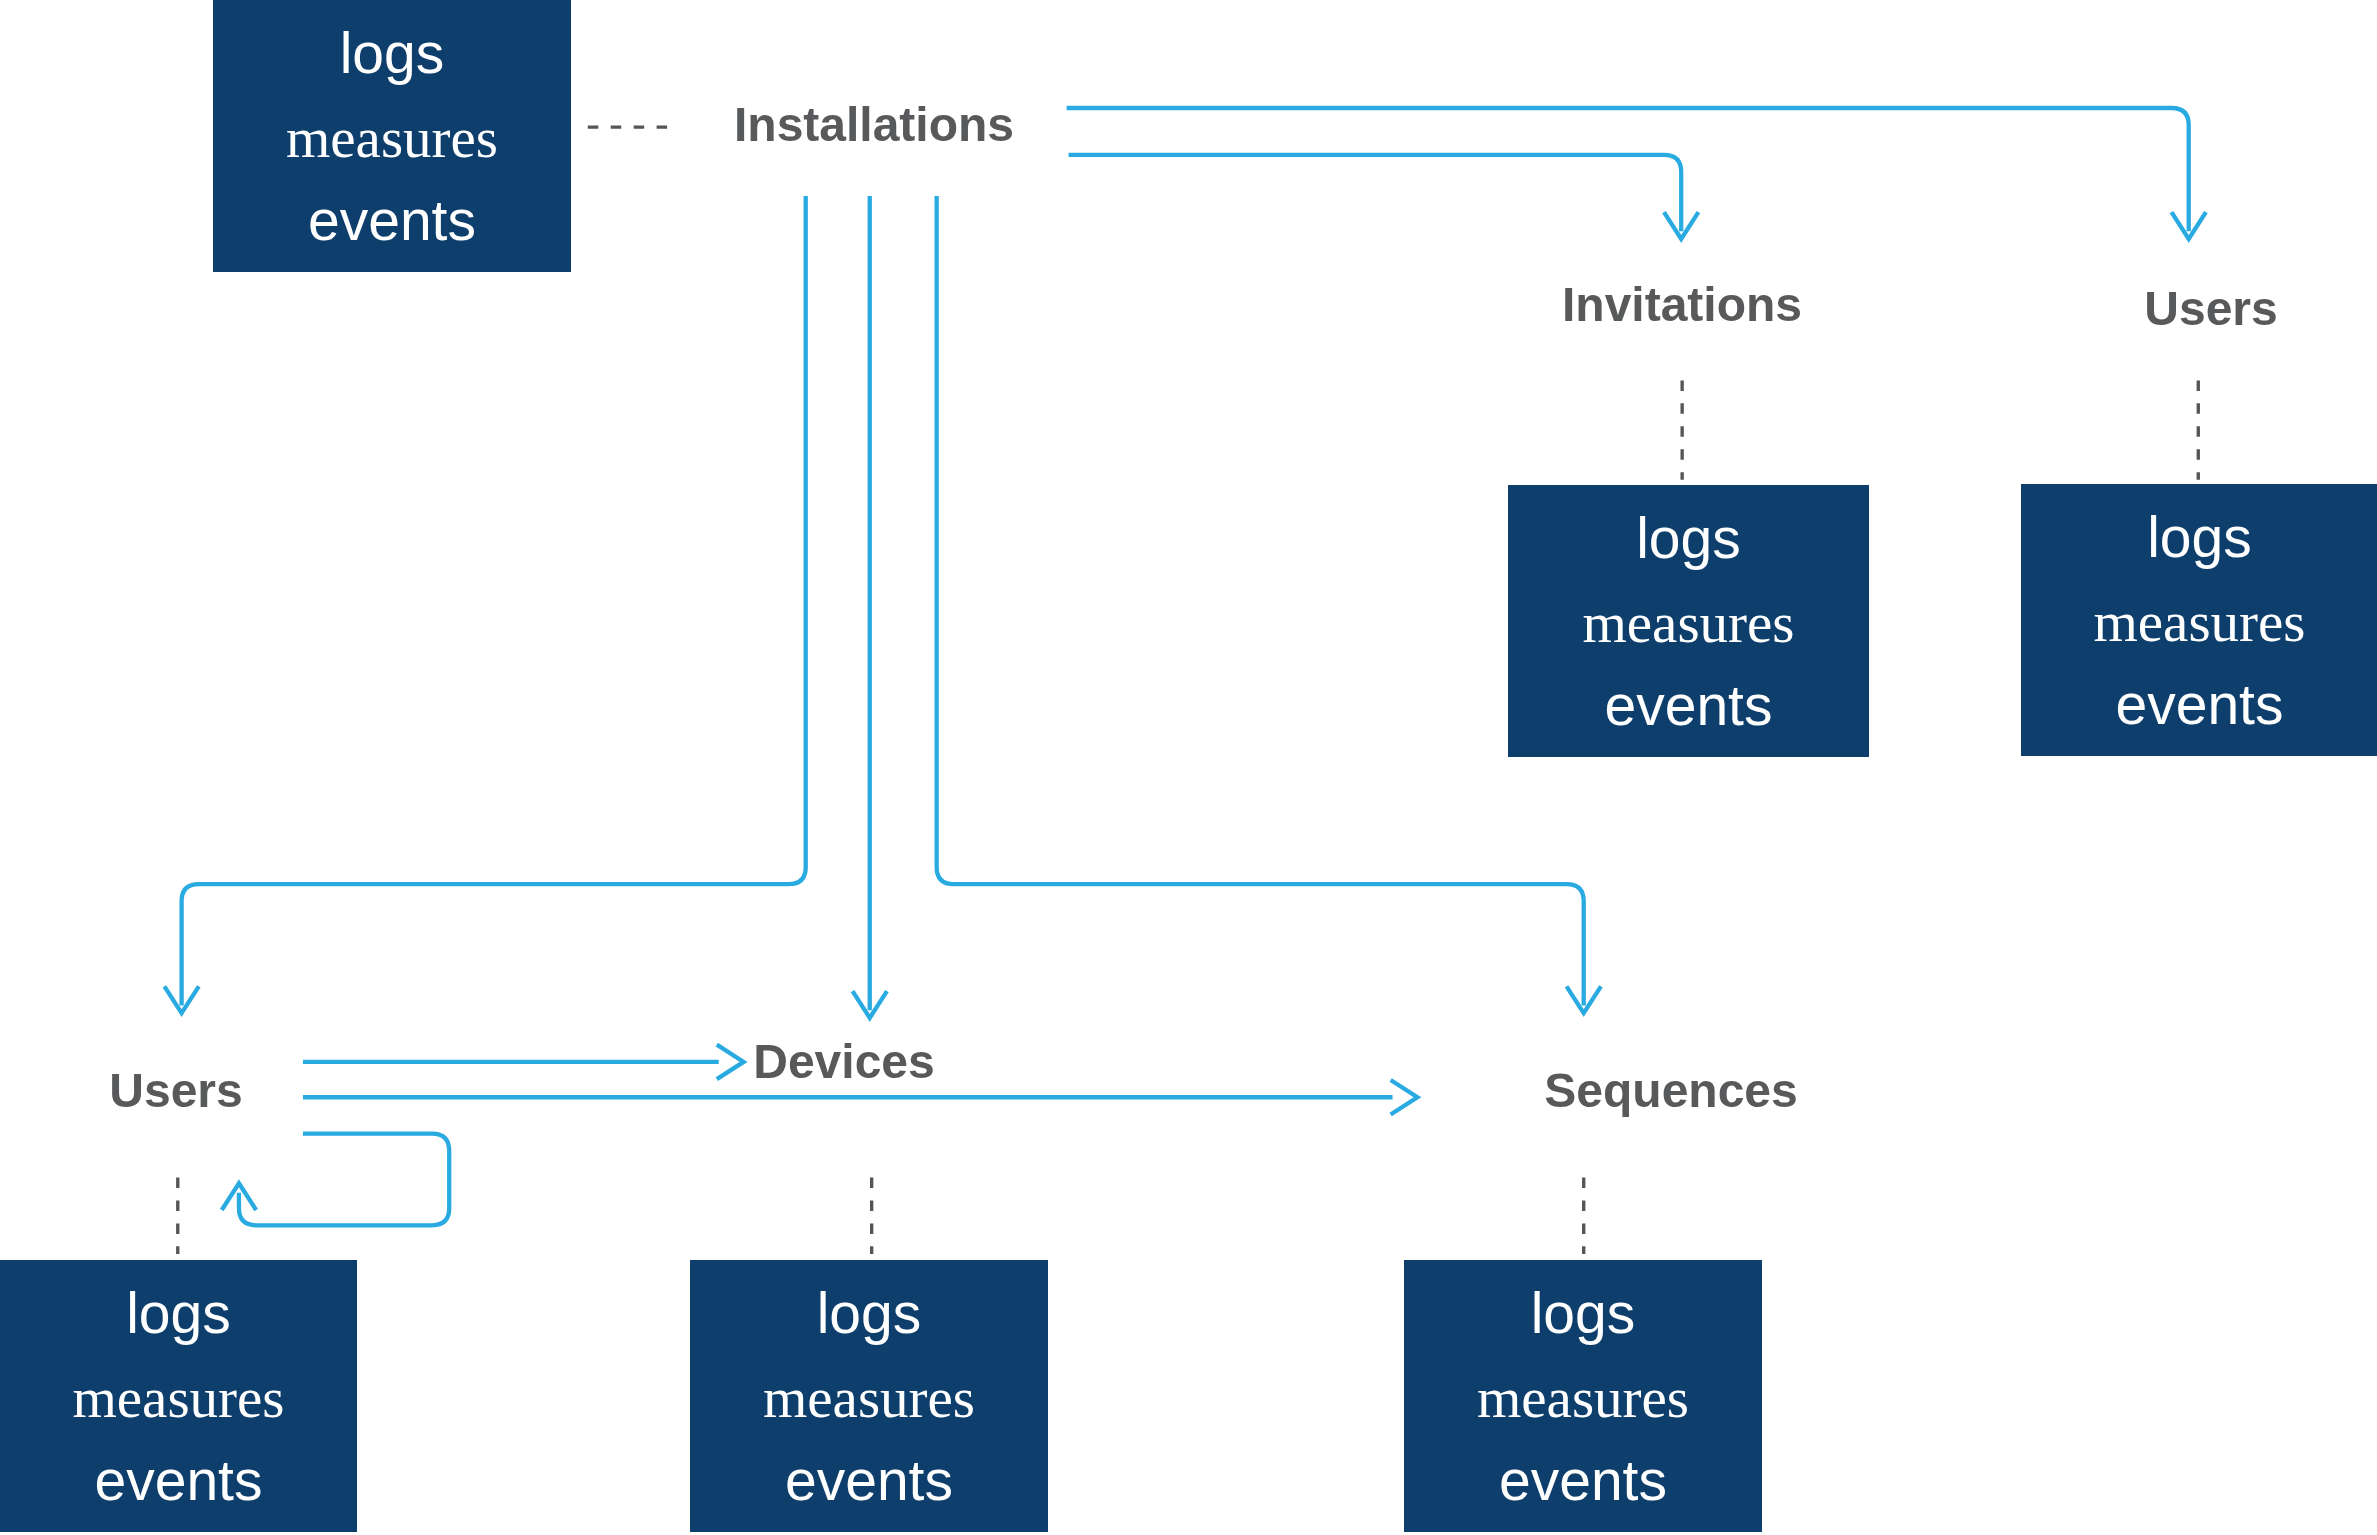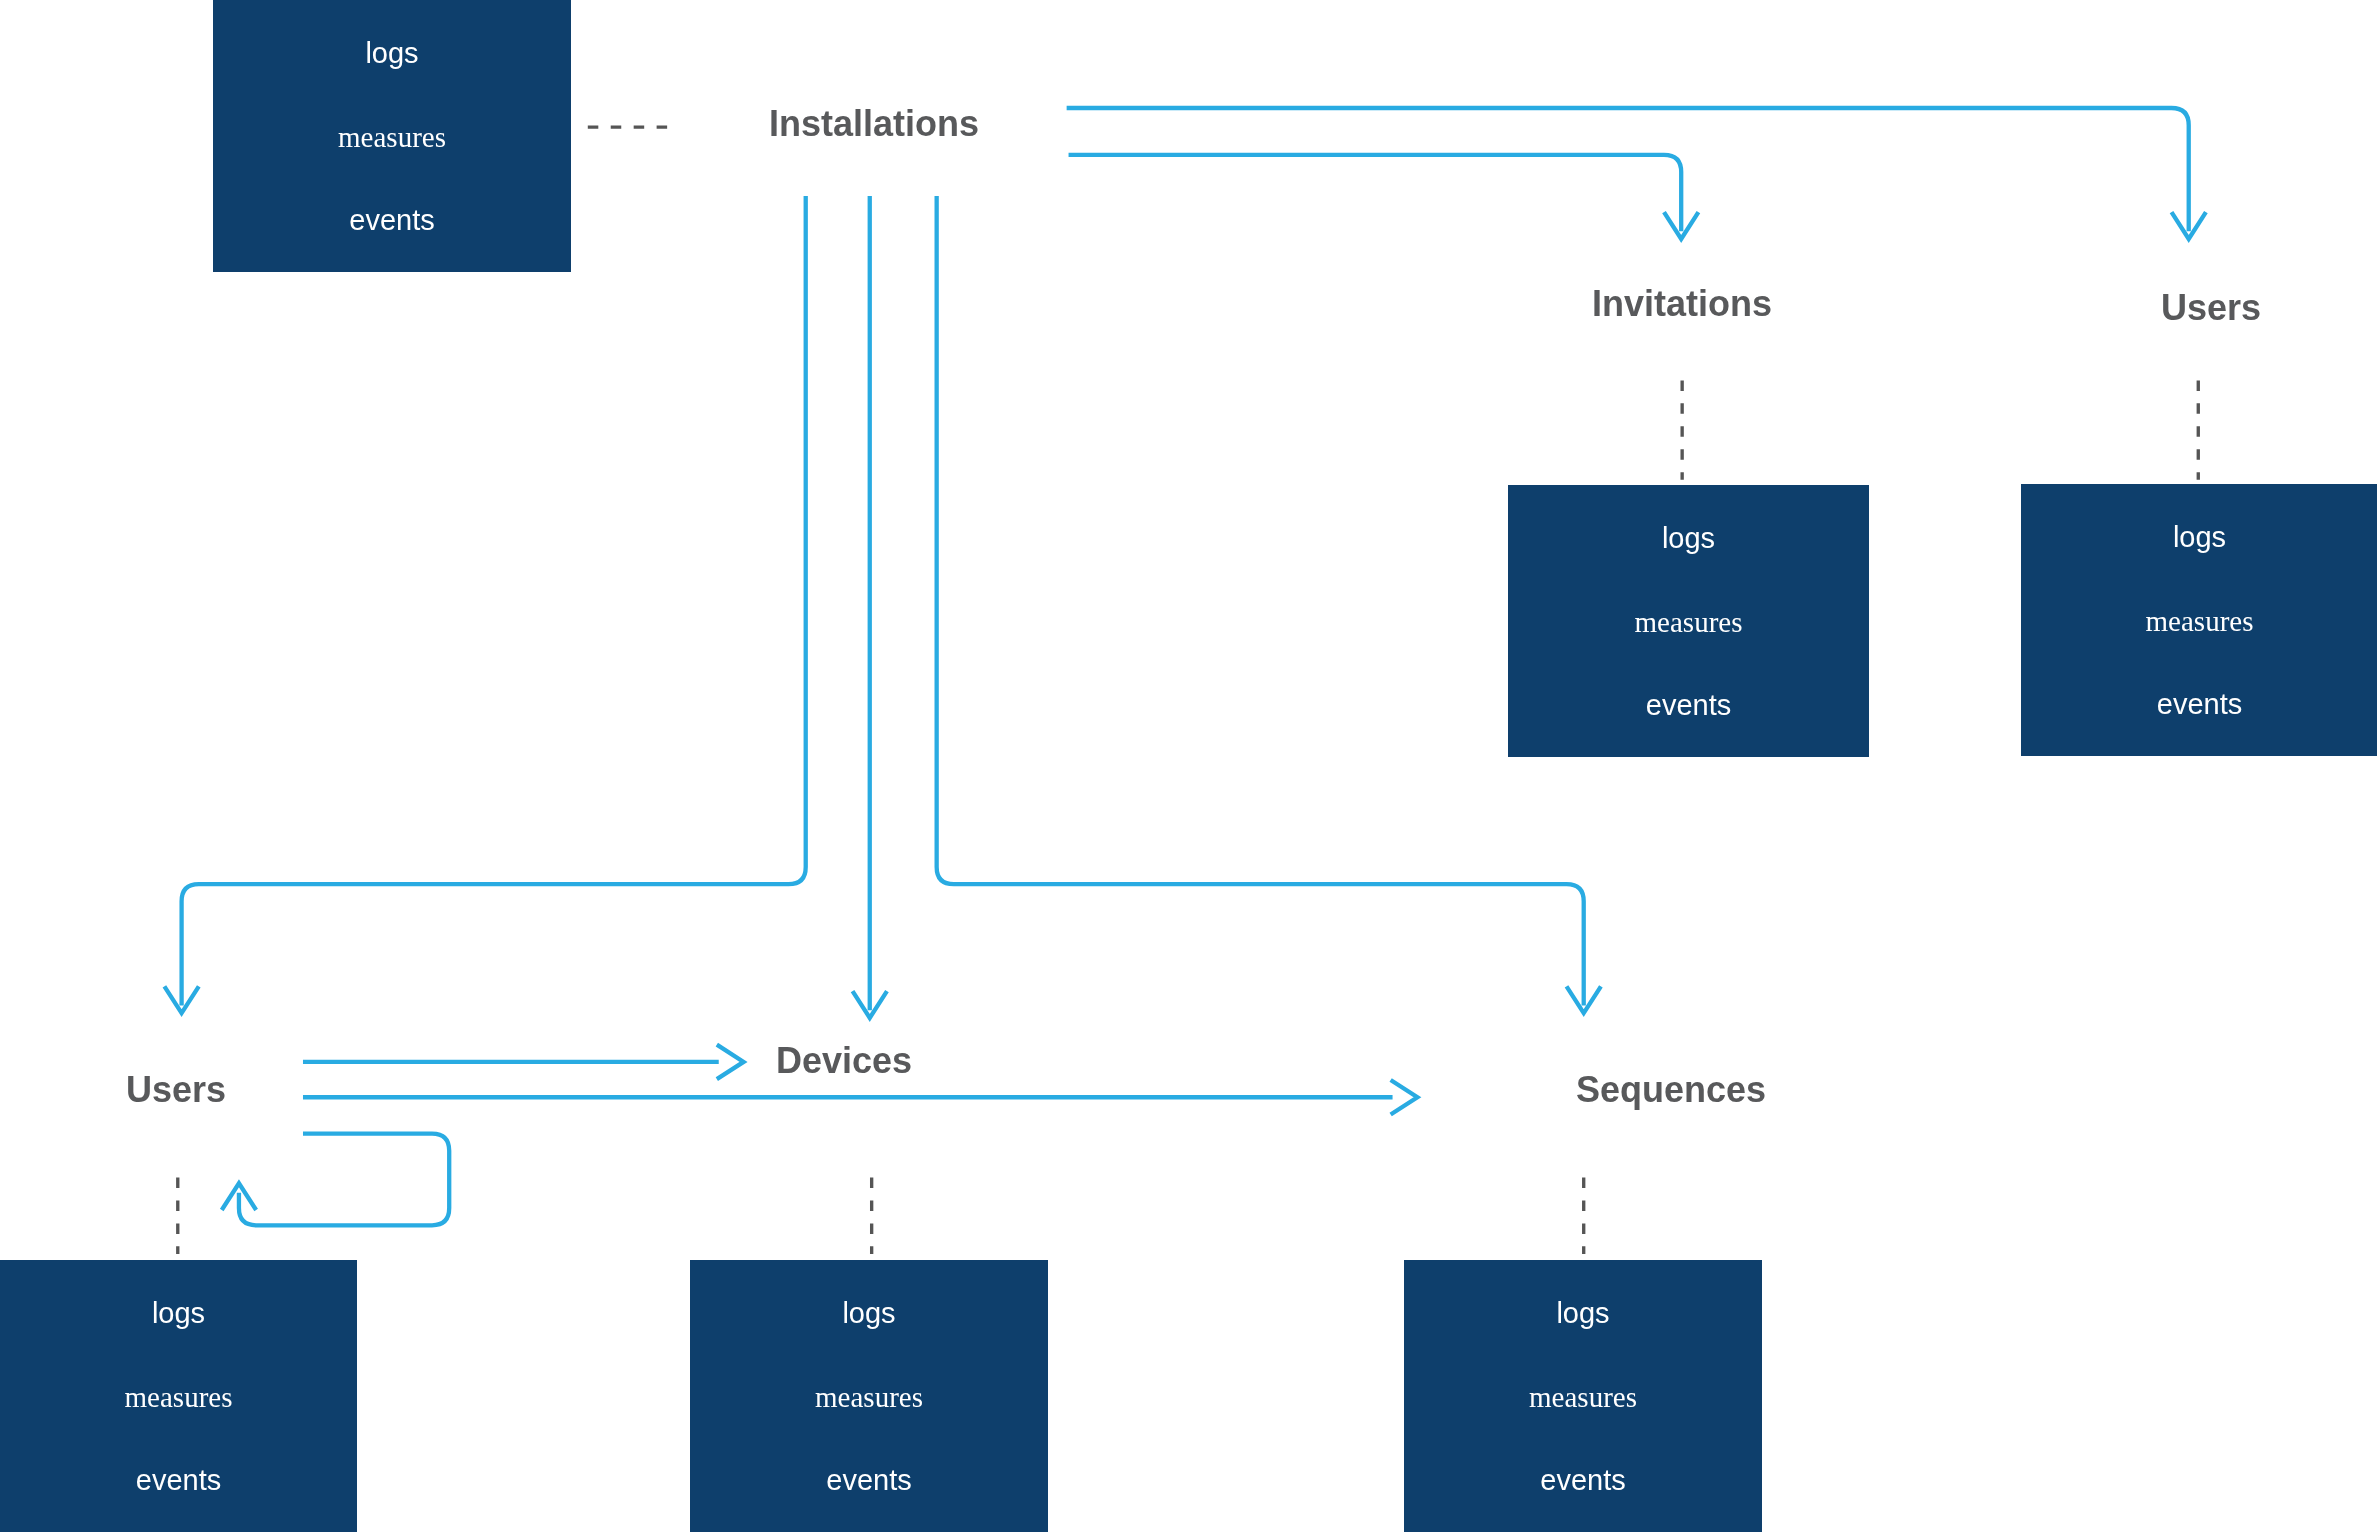--- a/index.html
+++ b/index.html
@@ -24,31 +24,31 @@
   .data-box{
     position:absolute;
     width:358px;height:272px;
     background:var(--c-box);
   }
   .data-box span{
     position:absolute;left:0;right:0;
     text-align:center;
     transform:translateY(-50%);
     color:var(--c-box-text);
-    font-size:29px;font-weight:400;
+    font-size:57px;font-weight:400;
     white-space:nowrap;
   }
   .data-box span:nth-of-type(1){top:53px;}
   .data-box span:nth-of-type(2){top:137px;font-family:Liberation Serif, serif;}
   .data-box span:nth-of-type(3){top:220px;}
   .entity-label{
     position:absolute;
     transform:translate(-50%,-50%);
     color:var(--c-label);
-    font-size:36px;font-weight:700;
+    font-size:48px;font-weight:700;
     white-space:nowrap;
   }
   
   #box-installations{left:213px;top:0px;}
   #box-invitations{left:1508px;top:485px;width:361px;}
   #box-users{left:2021px;top:484px;width:357px;}
   #box-groups{left:0px;top:1260px;width:357px;}
   #box-devices{left:690px;top:1260px;}
   #box-sequences{left:1404px;top:1260px;}
   

